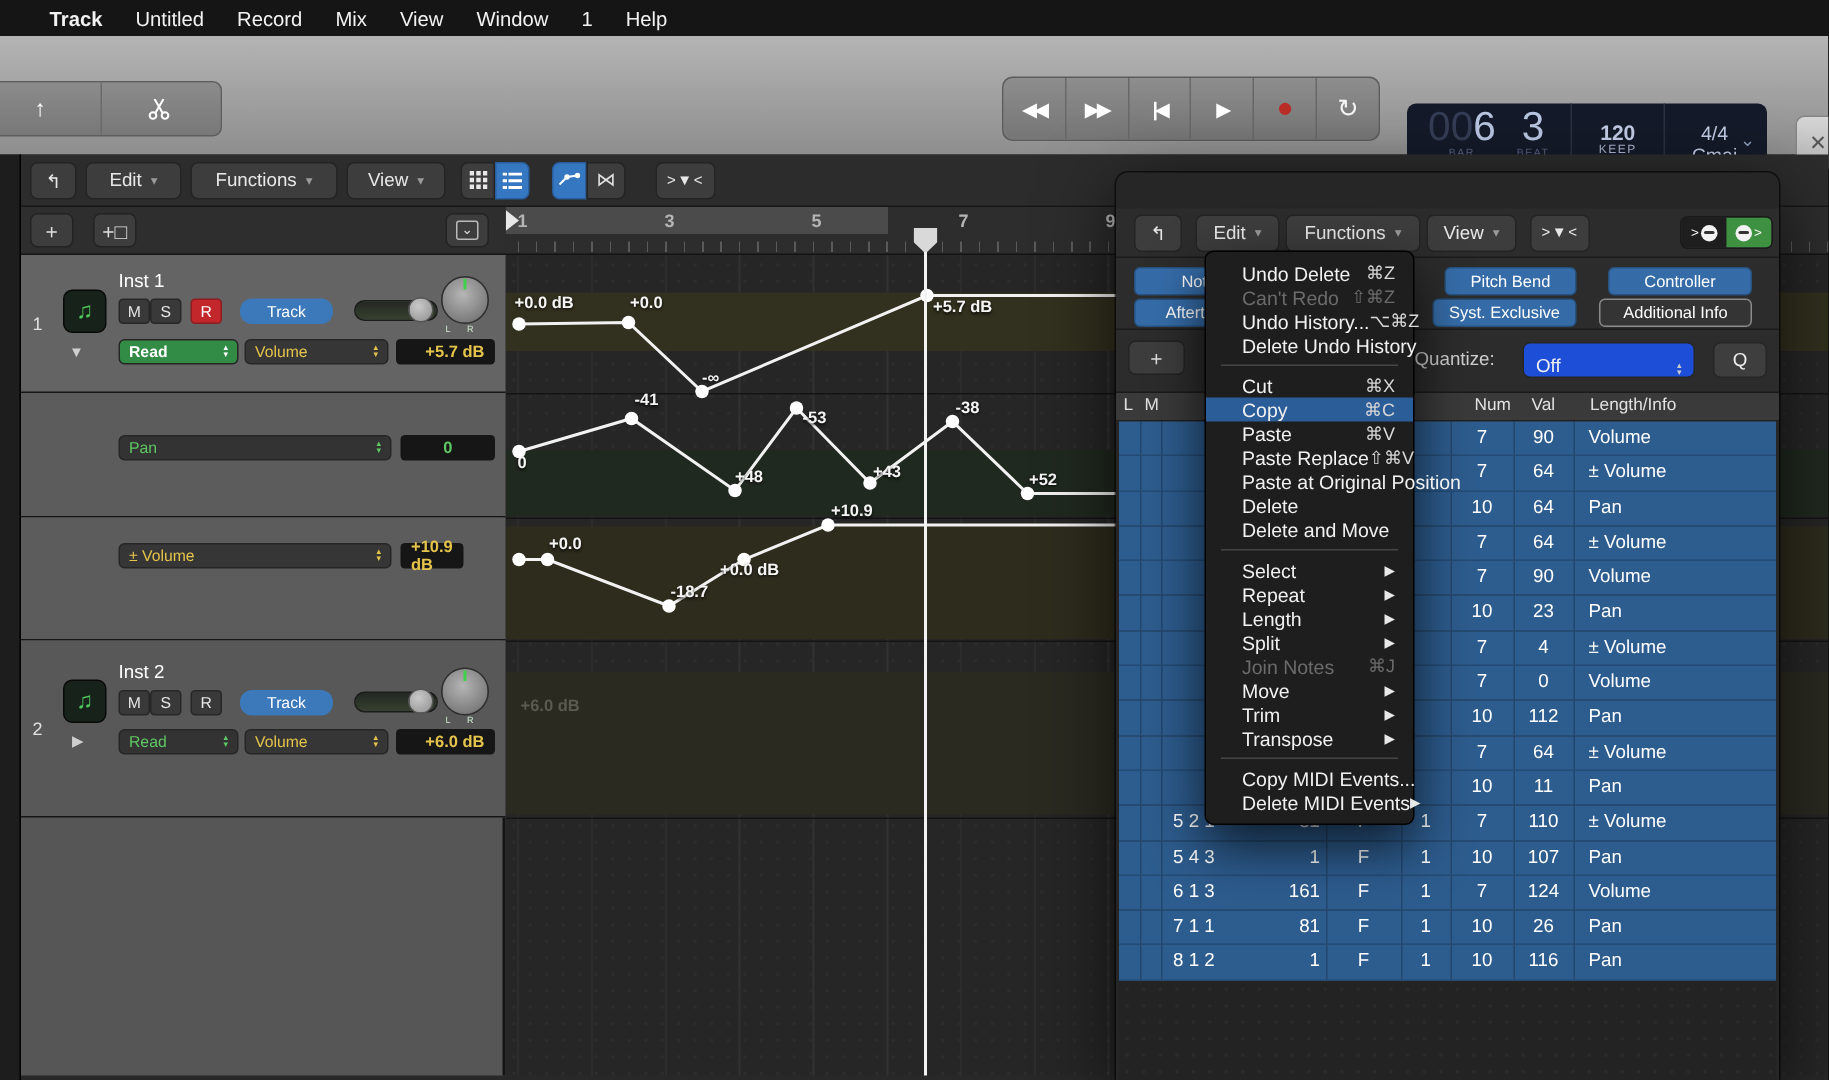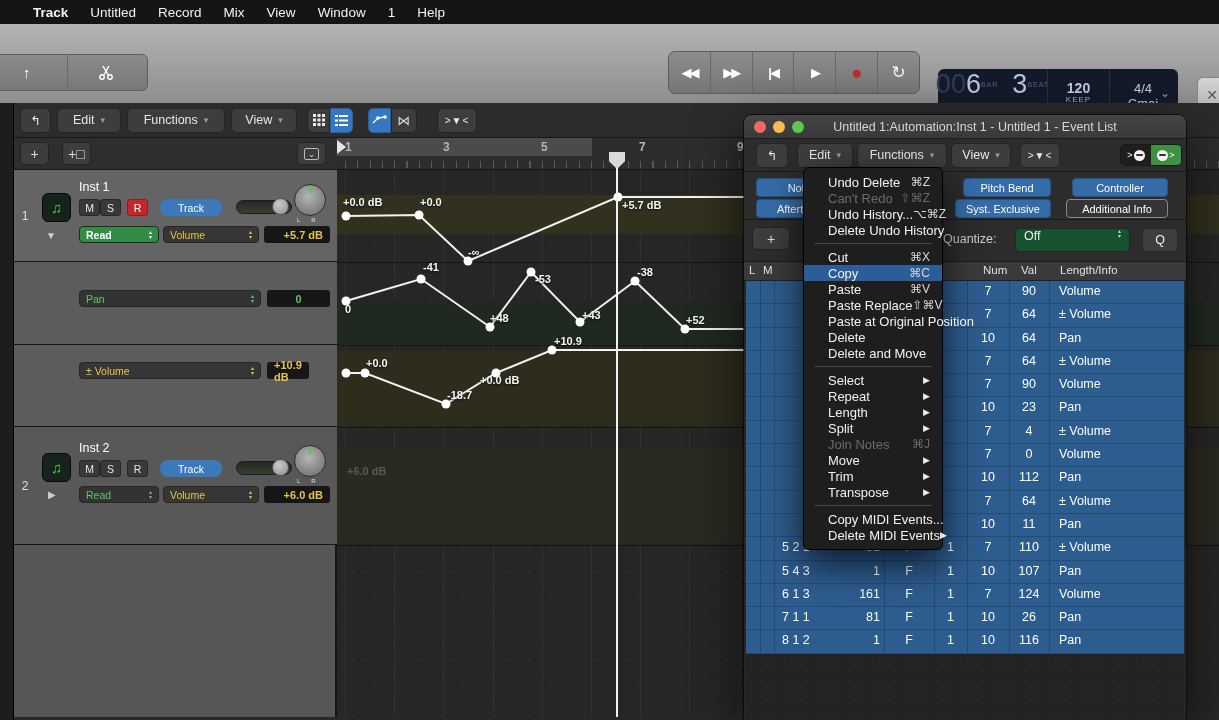--- a/index.html
+++ b/index.html
@@ -24,21 +24,21 @@
   .tbtn .cyc{color:#f5f5f5;font-size:17px;letter-spacing:0;font-weight:normal;}
   .wtitle{left:930px;top:28px;width:260px;height:16px;display:flex;align-items:center;justify-content:center;gap:7px;color:#6e6e6e;font-size:13px;}
   .wicon{width:11px;height:13px;background:#9a9a9a;border:1px solid #777;border-radius:2px;}
   .lcd{left:938px;top:45px;width:240px;height:53px;background:#141a29;border-radius:6px;display:flex;z-index:2;}
   .lcd .seg{display:flex;flex-direction:column;align-items:center;justify-content:center;border-right:1px solid #2a3142;padding:0 8px;}
   .lcd .seg:last-child{border-right:none;}
   .lcd .barbeat{flex-direction:row;align-items:flex-start;gap:14px;width:110px;justify-content:center;}
   .bigdigit{font-size:27px;color:#b9c6e2;line-height:30px;}
   .dim{color:#343d55;}
   .lcdlabel{font-size:7px;color:#5a6residue480;color:#58627e;letter-spacing:1px;text-align:center;}
-  .lcd .col{display:flex;flex-direction:row;align-items:center;}
+  .lcd .col{display:flex;flex-direction:column;align-items:center;}
   .tempo-num{font-size:14px;color:#c2cde6;font-weight:bold;line-height:14px;}
   .tempo-keep{font-size:8px;color:#aab4cc;letter-spacing:1px;line-height:9px;}
   .sig{font-size:13px;color:#c2cde6;line-height:15px;}
   .lcd-chev{left:1160px;top:62px;color:#8fa0c0;font-size:12px;z-index:3;}
   .xbtn{left:1197px;top:53px;width:30px;height:36px;background:linear-gradient(#d6d6d6,#b5b5b5);border:1px solid #868686;border-radius:6px;color:#555;font-size:14px;display:flex;align-items:center;justify-content:center;z-index:2;}
 
   
   .leftstrip{left:0;top:103px;width:14px;height:617px;background:#1d1d1d;border-right:1px solid #000;z-index:1;}
 
   
@@ -102,21 +102,21 @@
   .midihalf.dark{background:#1e1e1e;}
   .midihalf.green{background:#3f9142;}
   .mplug{width:11px;height:11px;border-radius:50%;background:#f2f2f2;position:relative;}
   .mplug:after{content:"";position:absolute;left:2px;top:4px;width:7px;height:2px;background:#333;border-radius:1px;}
   .efilters{left:0;top:57px;width:442px;height:48px;background:#2c2c2c;border-bottom:1px solid #1b1b1b;}
   .fbtn{position:absolute;height:19px;border-radius:4px;font-size:11px;display:flex;align-items:center;justify-content:center;color:#fff;}
   .fbtn.blue{background:#356ca8;border:1px solid #27527f;}
   .fbtn.outline{background:#343434;border:1px solid #8a8a8a;}
   .equant{left:0;top:105px;width:442px;height:42px;background:#2c2c2c;border-bottom:1px solid #1b1b1b;}
   .qlabel{position:absolute;color:#cfcfcf;font-size:12.5px;}
-  .qdrop{position:absolute;height:24px;background:#14532d;border:1px solid #262626;border-radius:5px;color:#f0f0f0;font-size:12.5px;display:flex;align-items:flex-start;justify-content:space-between;padding:0 8px;}
+  .qdrop{position:absolute;height:24px;background:#1d4ed8;border:1px solid #262626;border-radius:5px;color:#f0f0f0;font-size:12.5px;display:flex;align-items:flex-end;justify-content:space-between;padding:0 8px;}
   .qbtn{position:absolute;width:36px;height:24px;background:#3e3e3e;border:1px solid #262626;border-radius:5px;color:#f0f0f0;font-size:12.5px;display:flex;align-items:center;justify-content:center;}
   .ehead{left:0;top:147px;width:442px;height:19px;background:#3a3a3a;border-bottom:1px solid #202020;color:#e2e2e2;font-size:11.5px;}
   .ehead span{position:absolute;top:2px;}
   .erows{left:2px;top:166px;width:438px;}
   .erow{position:relative;width:438px;height:23.3px;background:#2d5c8e;border-bottom:1px solid rgba(0,0,0,.18);color:#fff;font-size:12.5px;}
   .ecell{position:absolute;top:3px;white-space:pre;}
   .cl{left:0;width:14px;}.cm{left:14px;width:14px;}
   .cpos{left:36px;}.ctick{left:100px;width:34px;text-align:right;}
   .cst{left:138px;width:50px;text-align:center;}
   .cch{left:188px;width:33px;text-align:center;}
@@ -427,28 +427,20 @@
           <div class="autolabel" style="left: 143px; top: 204px;">+0.0 dB</div>
           <div class="autolabel" style="left: 217px; top: 165px;">+10.9</div>
         </div>
     </div>
   </div>
 
   <div class="abs phmarker" style="left:609px;top:152px;"></div>
   <div class="abs playhead" style="left:616px;top:168px;height:549px;"></div>
 
   <div class="abs ewin">
-    <div class="abs etitle">
-      <div class="tlights">
-        <span class="tlight" style="background:#ee6a5f;"></span>
-        <span class="tlight" style="background:#f5bd4f;"></span>
-        <span class="tlight" style="background:#61c554;"></span>
-      </div>
-      <div class="etitletext">Untitled 1:Automation:Inst 1 - Untitled 1 - Event List</div>
-    </div>
     <div class="abs etoolbar">
       <div class="dbtn" style="position:absolute;left:12px;width:32px;">↰</div>
       <div class="dbtn" style="position:absolute;left:53px;width:56px;">
         <span>Edit</span>
           <span class="chev">▾</span>
       </div>
       <div class="dbtn" style="position:absolute;left:113px;width:90px;">
         <span>Functions</span>
           <span class="chev">▾</span>
       </div>

